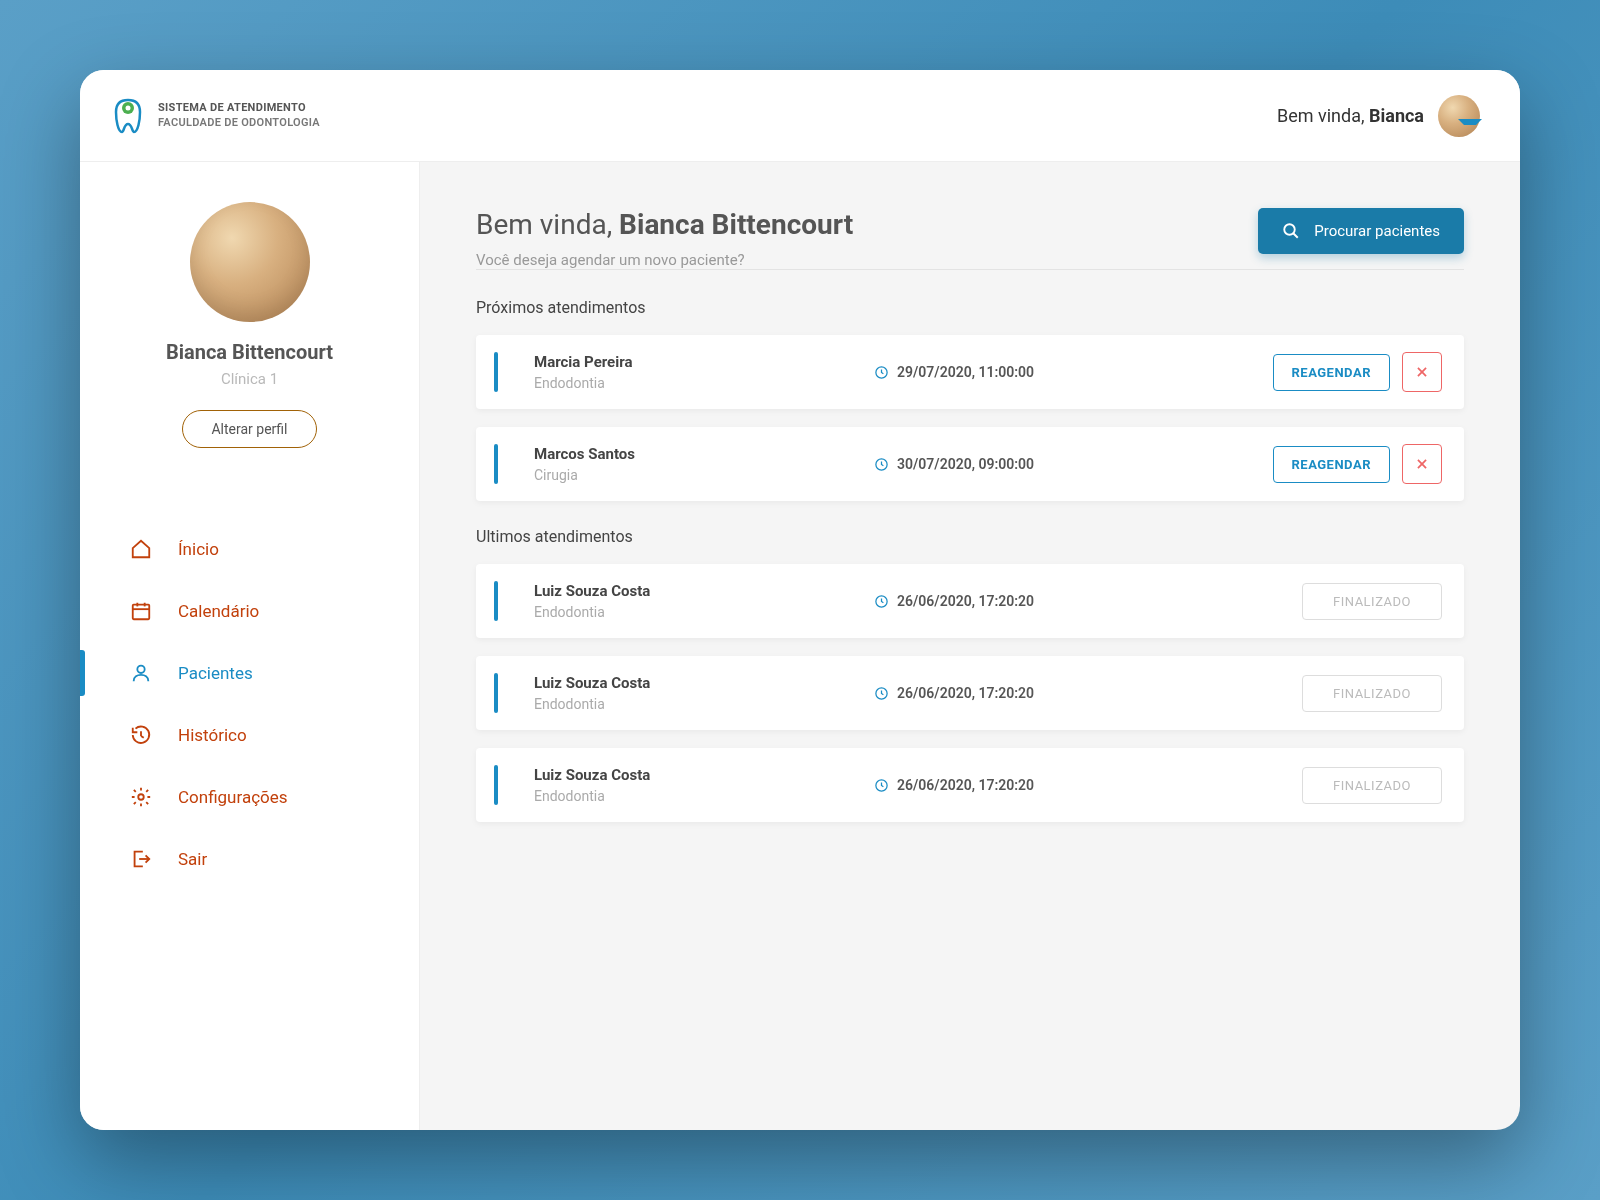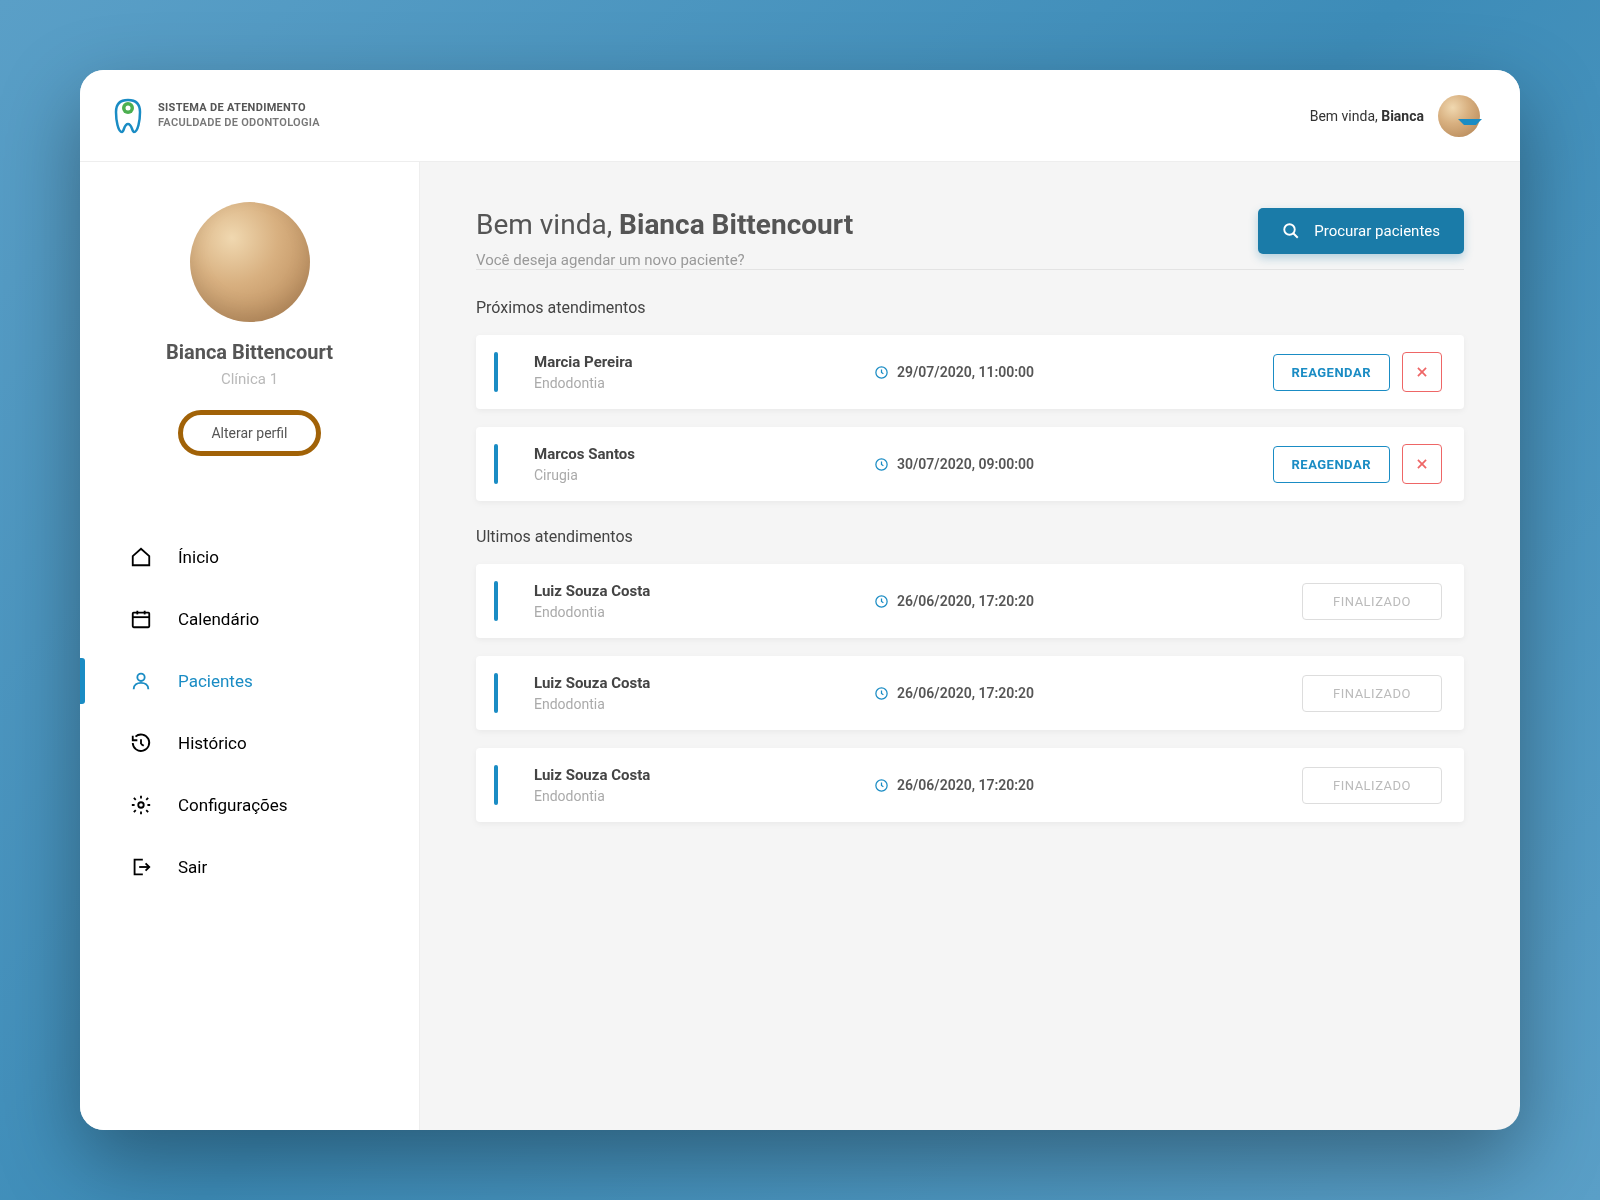--- a/index.html
+++ b/index.html
@@ -27,21 +27,21 @@
     display: flex;
     align-items: center;
     justify-content: space-between;
     padding: 0 40px 0 30px;
     border-bottom: 1px solid #eee;
   }
   .brand { display: flex; align-items: center; gap: 12px; }
   .brand-text { font-size: 11px; color: #555; line-height: 1.3; font-weight: 700; letter-spacing: 0.3px; }
   .brand-text .sub { font-weight: 600; color: #777; }
   .userbar { display: flex; align-items: center; gap: 14px; }
-  .welcome-small { font-size: 14px; color: #333; }
+  .welcome-small { font-size: 18px; color: #333; }
   .welcome-small b { font-weight: 700; }
   .avatar-small {
     width: 42px; height: 42px; border-radius: 50%;
     background: radial-gradient(circle at 35% 30%, #f0d8b0 0%, #d8b080 40%, #b08050 100%);
     position: relative;
   }
   .avatar-small::after {
     content:''; position:absolute; right:-2px; bottom:-2px;
     width:12px; height:12px; border:6px solid transparent;
     border-top:6px solid #1a8cc4; transform: translateY(4px);
@@ -56,29 +56,29 @@
   }
   .avatar-lg {
     width:120px; height:120px; border-radius:50%;
     background: radial-gradient(circle at 35% 30%, #f0d8b0 0%, #d8b080 40%, #b08050 100%);
     margin-bottom:18px;
     box-shadow: inset 0 -10px 20px rgba(0,0,0,0.1);
   }
   .user-name { font-size:20px; font-weight:700; color:#555; }
   .user-clinic { font-size:15px; color:#b9b9b9; margin-top:6px; margin-bottom:22px; }
   .edit-profile {
-    border:5px solid #a16207; background:#fff; color:#555;
+    border:1px solid #a16207; background:#fff; color:#555;
     font-size:14px; padding:10px 28px; border-radius:999px;
     cursor:pointer;
   }
   .nav { width:100%; margin-top:70px; }
   .nav-item {
     display:flex; align-items:center; gap:26px;
     padding:20px 0 20px 50px;
-    font-size:17px; color:#000000; cursor:pointer;
+    font-size:17px; color:#c2410c; cursor:pointer;
     position:relative;
   }
   .nav-item.active { color:#1a8cc4; }
   .nav-item.active::before {
     content:''; position:absolute; left:0; top:8px; bottom:8px;
     width:5px; background:#1a8cc4; border-radius:0 3px 3px 0;
   }
   .nav-icon { width:22px; height:22px; flex-shrink:0; }
   .main { flex:1; padding:46px 56px 40px 56px; overflow:auto; }
   .header-row { display:flex; justify-content:space-between; align-items:flex-start; border-bottom:1px solid #e3e3e3; margin-bottom:28px; }

